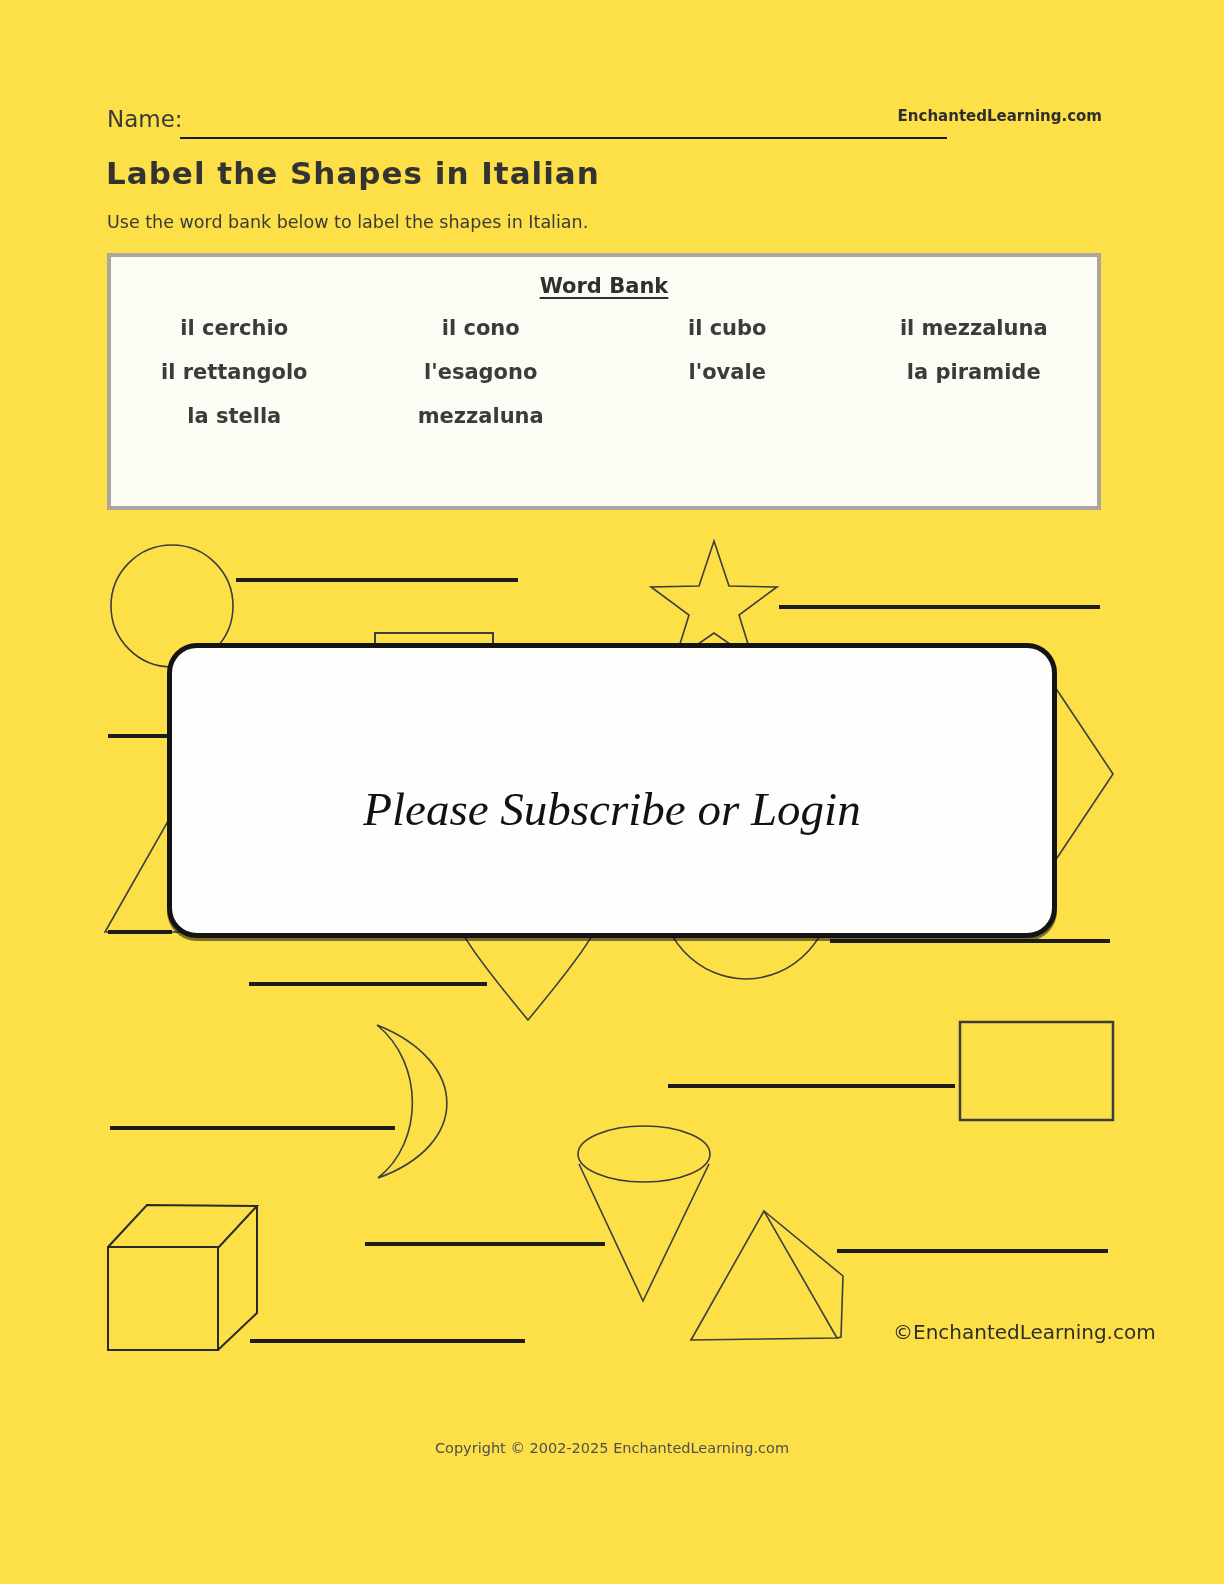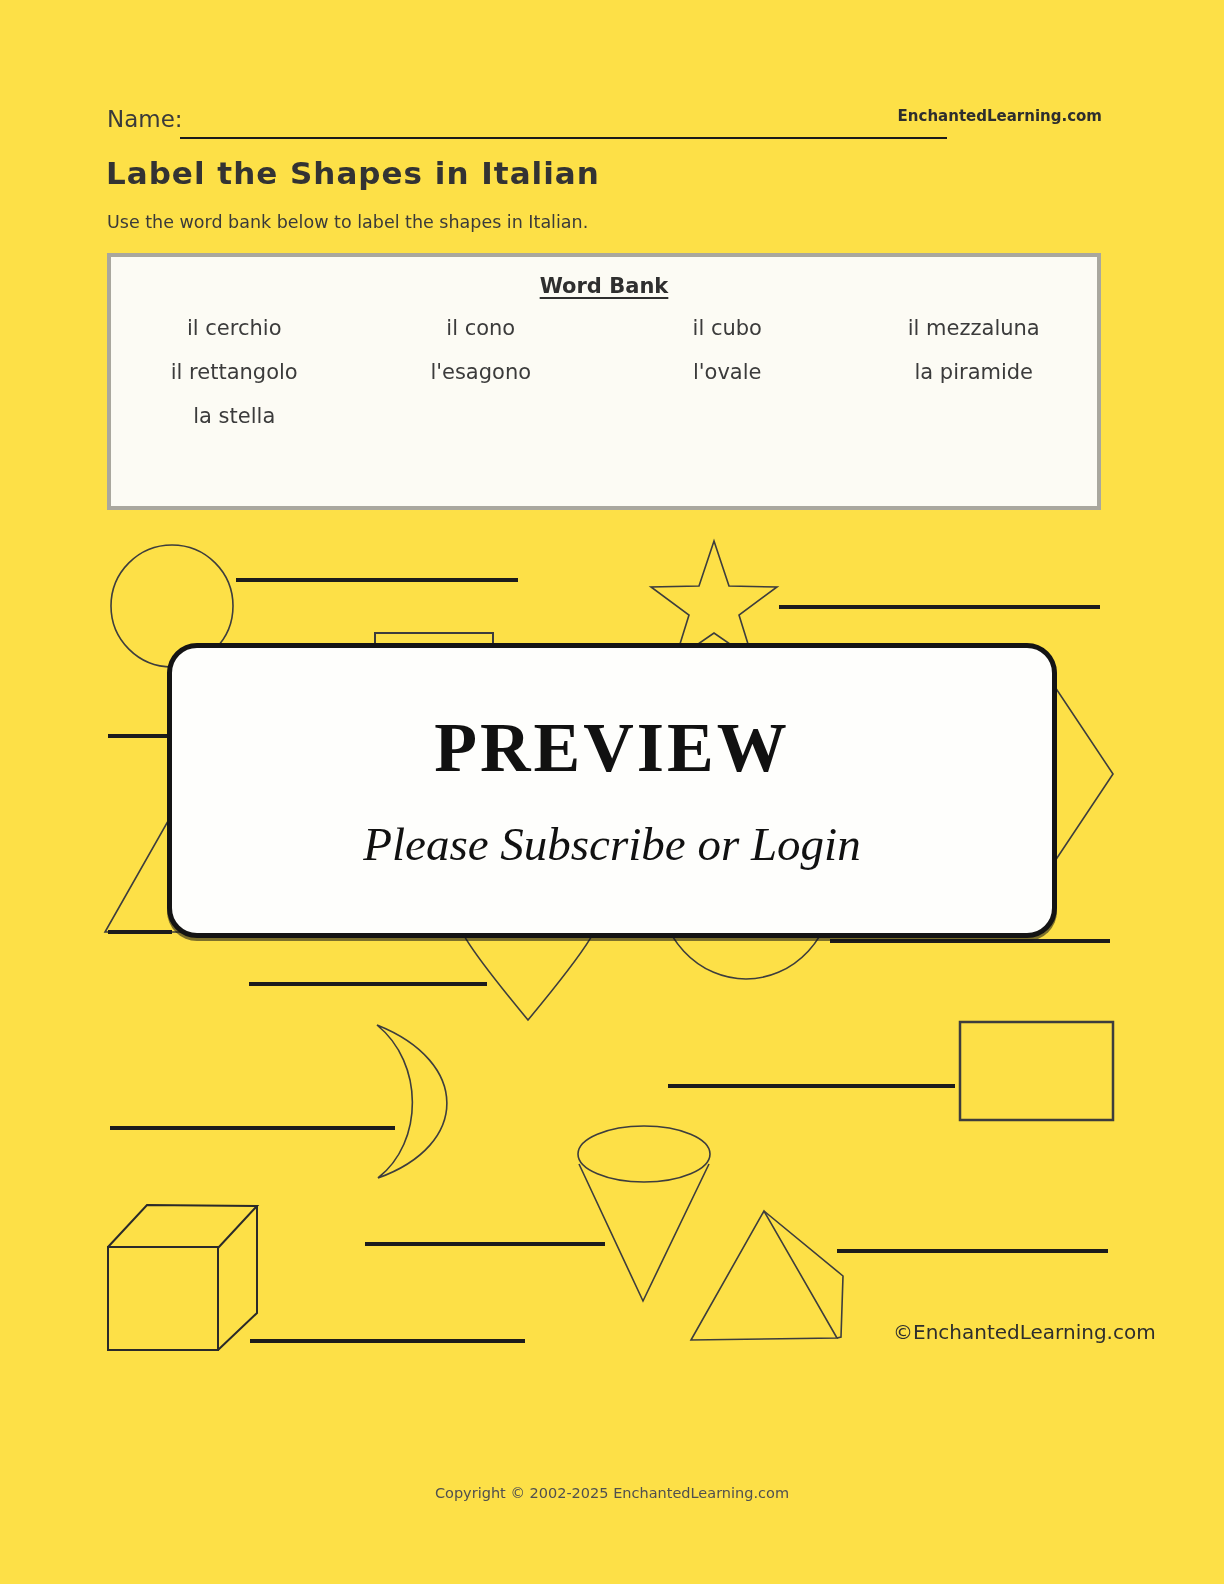--- a/index.html
+++ b/index.html
@@ -38,20 +38,21 @@
   }
   .word-bank-title{
     margin-top:17px;text-align:center;
     font-size:21px;font-weight:bold;color:#2f2f2f;
     text-decoration:underline;text-underline-offset:4px;
   }
   .word-grid{
     margin-top:14px;
     display:grid;grid-template-columns:repeat(4,1fr);
     row-gap:11px;
+    font-weight:bold;
   }
   .word-cell{
     text-align:center;font-size:21px;color:#3b3b3b;line-height:33px;
   }
   .shape-layer{position:absolute;left:0;top:0;}
   .preview-box{
     position:absolute;left:167px;top:643px;width:890px;height:295px;
     background:#fefefc;border:5px solid #141414;border-radius:30px;
     box-sizing:border-box;box-shadow:0 3px 0 rgba(20,20,20,0.55);
     display:flex;flex-direction:column;align-items:center;justify-content:center;
@@ -64,21 +65,21 @@
     margin-top:38px;
     font-family:"Liberation Serif","DejaVu Serif",serif;
     font-style:italic;font-size:47px;color:#111;line-height:1;
   }
   .watermark{
     position:absolute;left:893px;top:1320px;
     font-size:20px;color:#2d2d2d;text-align:center;
   }
   .footer{
     position:absolute;left:0;top:1440px;width:100%;
-    text-align:center;font-size:14.5px;color:#4f4f4f;margin-top:45px;
+    text-align:center;font-size:14.5px;color:#4f4f4f;
   }
 </style>
 </head>
 <body>
 
 <div class="page">
 
   <div class="name-label">Name:</div>
   <div class="name-line"></div>
   <div class="site-header">EnchantedLearning.com</div>
@@ -91,20 +92,21 @@
     <div class="word-grid">
       <div class="word-cell">il cerchio</div>
       <div class="word-cell">il cono</div>
       <div class="word-cell">il cubo</div>
       <div class="word-cell">il mezzaluna</div>
       <div class="word-cell">il rettangolo</div>
       <div class="word-cell">l'esagono</div>
       <div class="word-cell">l'ovale</div>
       <div class="word-cell">la piramide</div>
       <div class="word-cell">la stella</div>
+      <div class="word-cell">mezzaluna</div>
     </div>
   </div>
 
   <svg class="shape-layer" width="1224" height="1584" viewBox="0 0 1224 1584" fill="none" stroke="#3d3d3d" stroke-width="1.6">
 
     <circle cx="172" cy="606" r="61"></circle>
 
     <polygon points="714,541 729,586 777,587 739,615 753,660 714,633 675,660 689,615 651,587 699,586"></polygon>
 
     <rect x="375" y="633" width="118" height="118" stroke-width="2"></rect>
@@ -146,21 +148,20 @@
       <path d="M830,941 H1110"></path>
       <path d="M110,1128 H395"></path>
       <path d="M668,1086 H955"></path>
       <path d="M365,1244 H605"></path>
       <path d="M837,1251 H1108"></path>
       <path d="M250,1341 H525"></path>
     </g>
   </svg>
 
   <div class="preview-box">
-    <div class="preview-title">PREVIEW</div>
     <div class="preview-subtitle">Please Subscribe or Login</div>
   </div>
 
   <div class="watermark">©EnchantedLearning.com</div>
 
   <div class="footer">Copyright © 2002-2025 EnchantedLearning.com</div>
 
 </div>
 
 </body></html>

